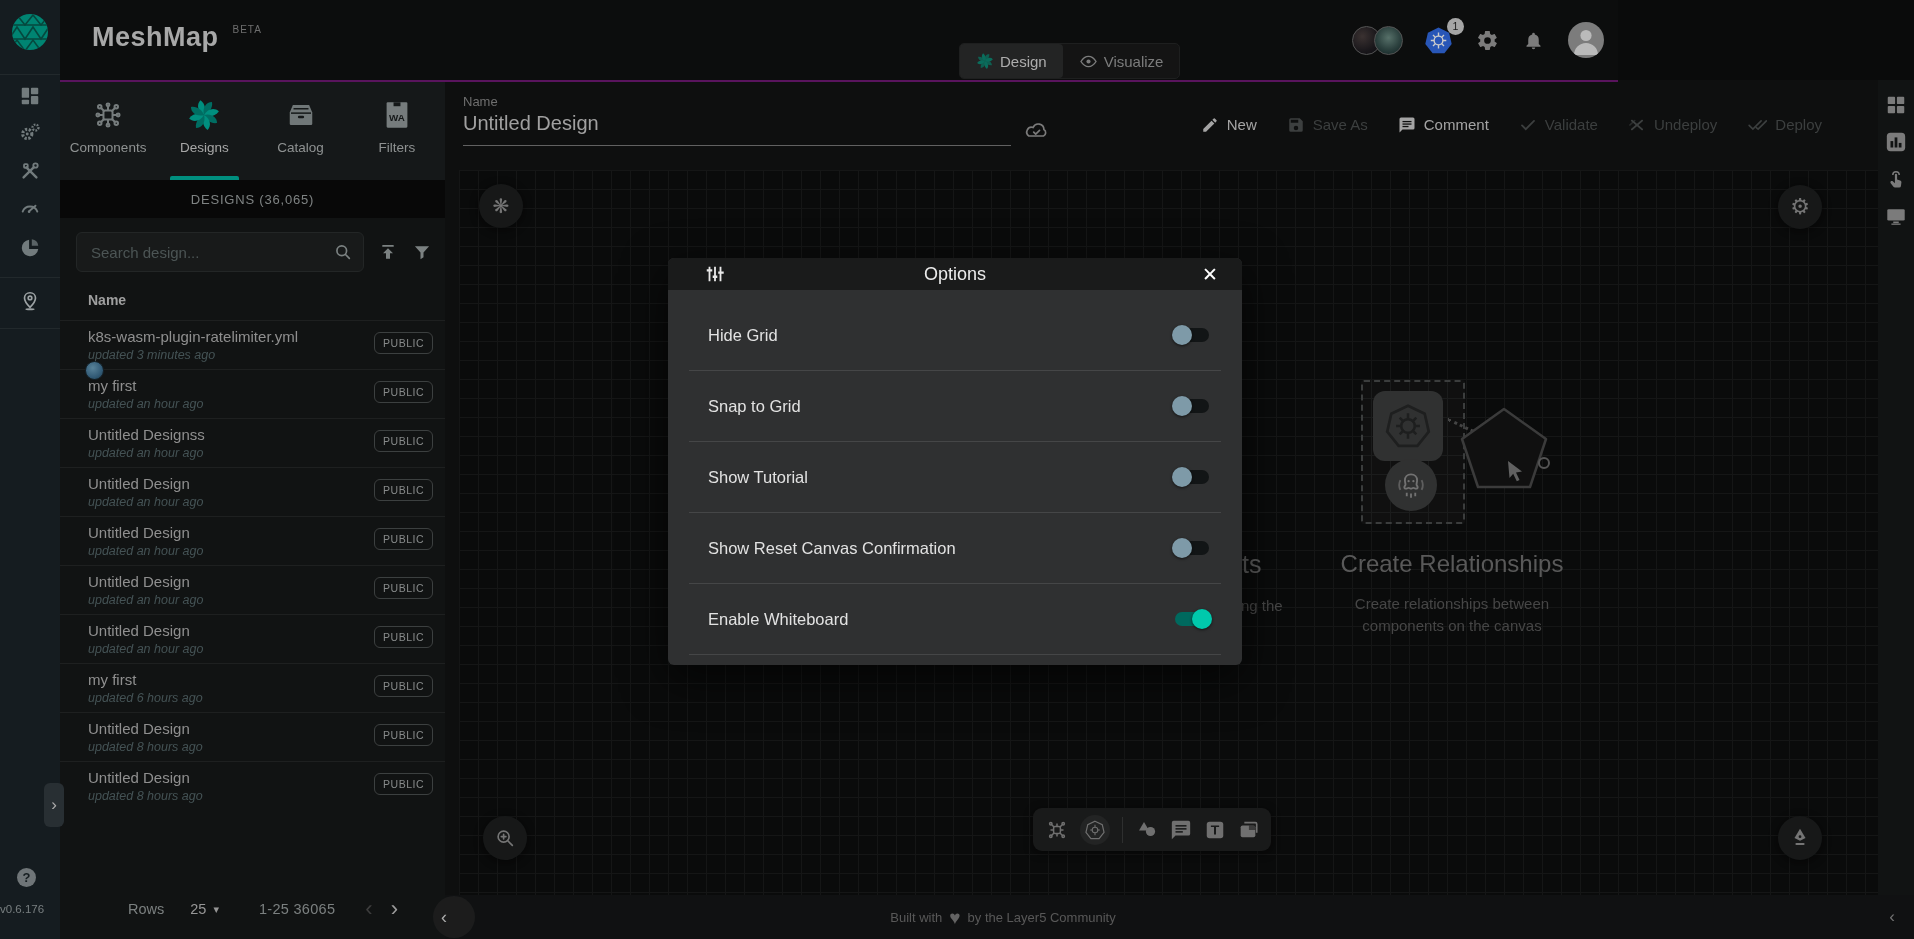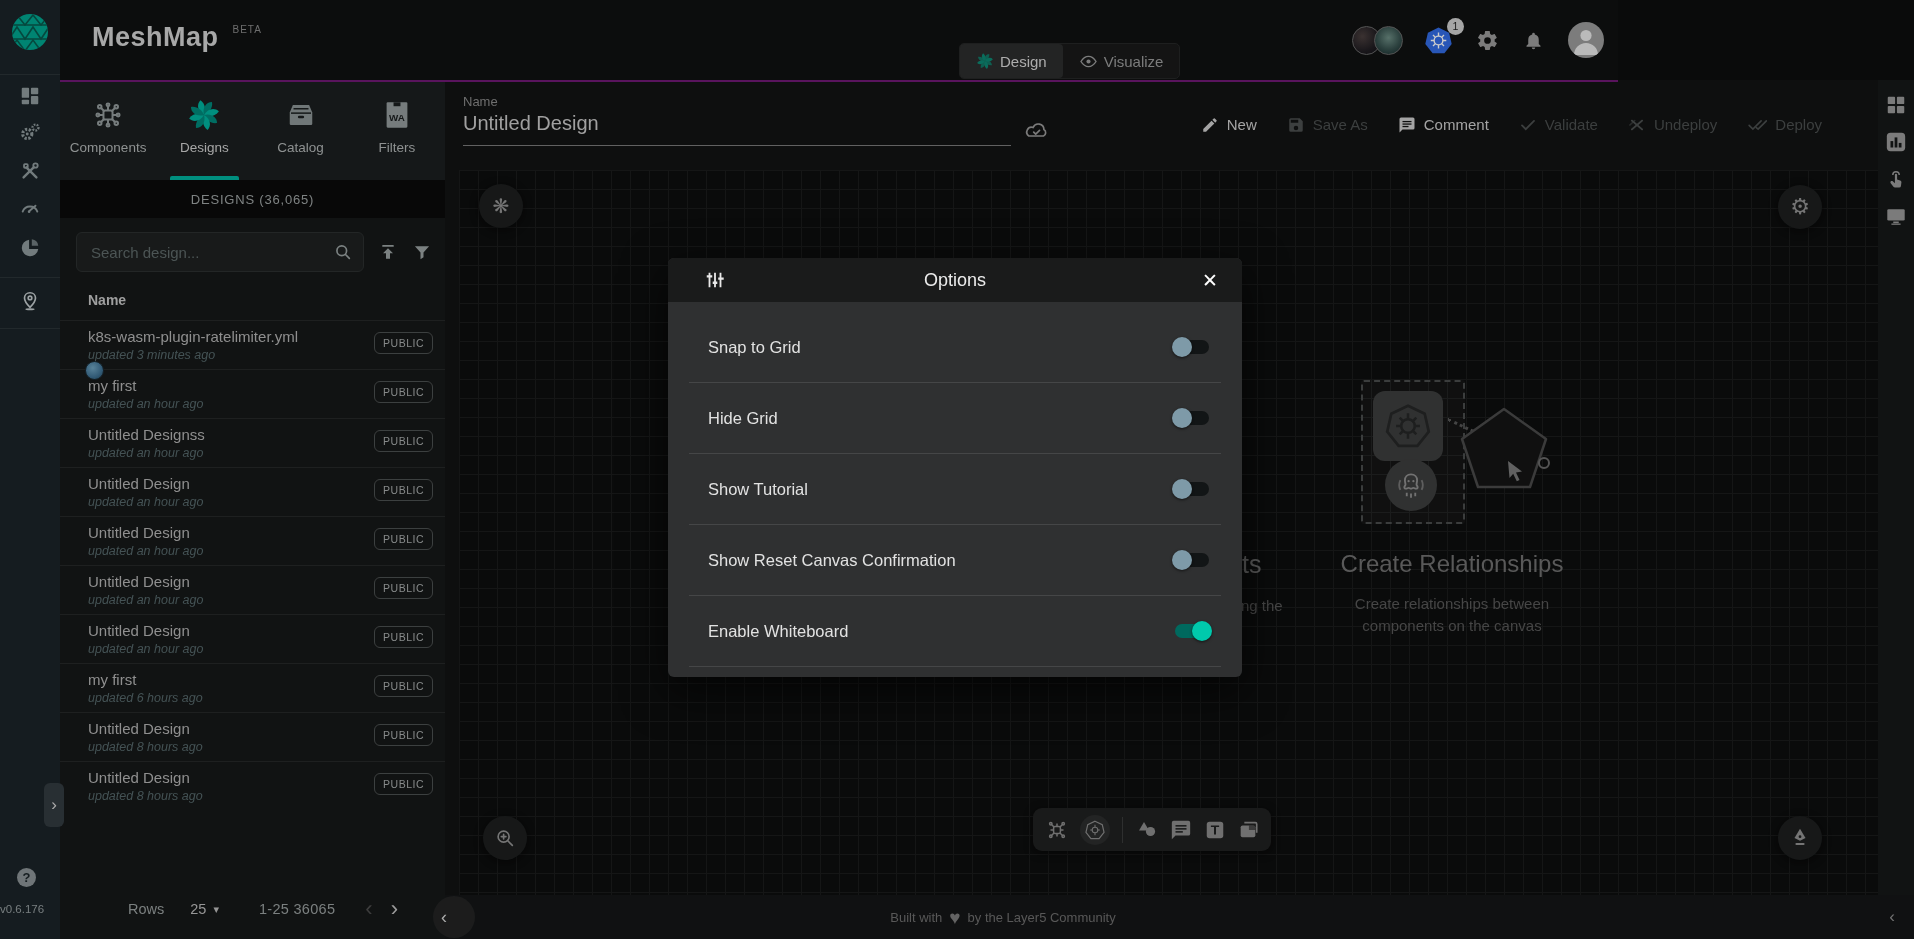--- a/index.html
+++ b/index.html
@@ -107,21 +107,21 @@
           display:flex;align-items:center;justify-content:center;font-size:13px;color:#6e6e6e;gap:7px;}
   .heart{font-size:19px;color:#7c7c7c;line-height:1;}
   .collapse-left{position:absolute;left:433px;top:896px;width:42px;height:42px;border-radius:50%;background:#232424;z-index:22;
                  display:flex;align-items:center;color:#d8d8d8;font-size:18px;padding-left:8px;box-sizing:border-box;}
   .collapse-right{position:absolute;left:1874px;top:899px;width:36px;height:36px;border-radius:50%;z-index:22;
                   display:flex;align-items:center;justify-content:center;color:#8f8f8f;font-size:17px;}
   
   #backdrop{position:absolute;inset:0;background:rgba(0,0,0,.2);z-index:50;}
   #modal{position:absolute;left:668px;top:258px;width:574px;background:#2f3031;border-radius:6px;z-index:60;
          box-shadow:0 14px 45px rgba(0,0,0,.65);overflow:hidden;}
-  .modal-head{height:44px;background:#1a1b1b;display:flex;align-items:center;position:relative;}
+  .modal-head{height:32px;background:#1a1b1b;display:flex;align-items:center;position:relative;}
   .modal-title{position:absolute;left:0;right:0;text-align:center;font-size:18px;color:#ececec;}
   .tune{position:absolute;left:36px;color:#e8e8e8;}
   .modal-close{position:absolute;right:24px;font-size:19px;color:#fff;}
   .modal-body{padding:10px 0 10px 0;}
   .opt-row{height:70px;margin:0 21px;border-bottom:1px solid #454647;display:flex;align-items:center;justify-content:space-between;}
   .opt-label{font-size:16.5px;color:#e2e2e2;padding-left:19px;}
   .switch{position:relative;width:34px;height:14px;margin-right:12px;}
   .switch .track{position:absolute;inset:0;border-radius:7px;background:#121516;}
   .switch .knob{position:absolute;left:-3px;top:-3px;width:20px;height:20px;border-radius:50%;background:#7e9aa8;box-shadow:0 1px 3px rgba(0,0,0,.6);}
   .opt-row.on .track{background:#00695e;}
@@ -655,28 +655,28 @@
             <path d="M6 4v16 M12 4v16 M18 4v16"></path>
             <path d="M3 8h6 M9.5 15h5 M15.5 10.5h6" stroke-width="2.6"></path>
           </svg>
       </span>
       <span class="modal-title">Options</span>
       <span class="modal-close">✕</span>
     </div>
     <div class="modal-body">
 
     <div class="opt-row">
-        <span class="opt-label">Snap to Grid</span>
+        <span class="opt-label">Hide Grid</span>
         <span class="switch">
           <span class="track"></span>
           <span class="knob"></span>
         </span>
       </div>
         <div class="opt-row">
-        <span class="opt-label">Hide Grid</span>
+        <span class="opt-label">Snap to Grid</span>
         <span class="switch">
           <span class="track"></span>
           <span class="knob"></span>
         </span>
       </div>
         <div class="opt-row">
         <span class="opt-label">Show Tutorial</span>
         <span class="switch">
           <span class="track"></span>
           <span class="knob"></span>

